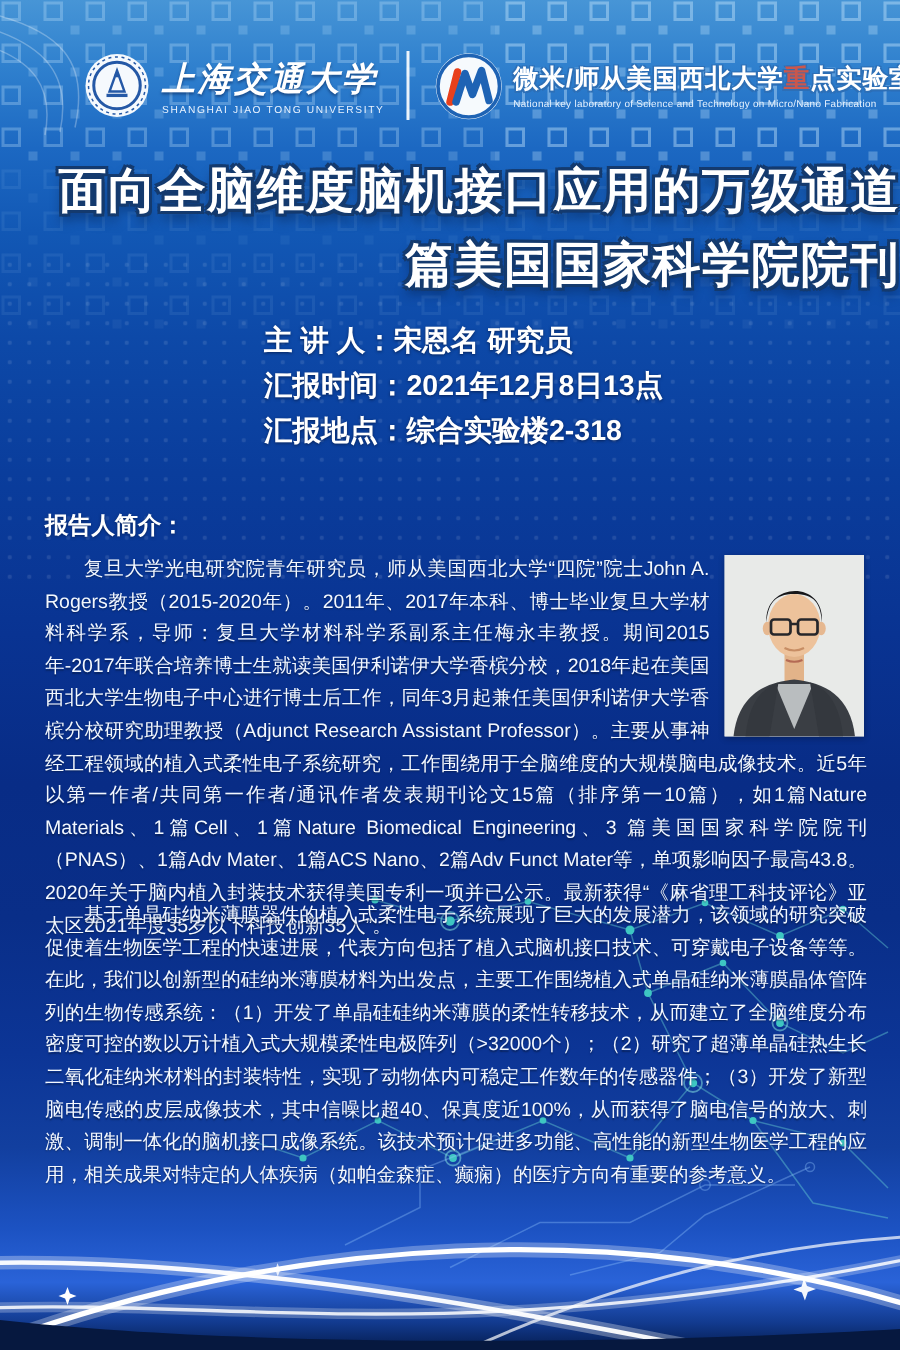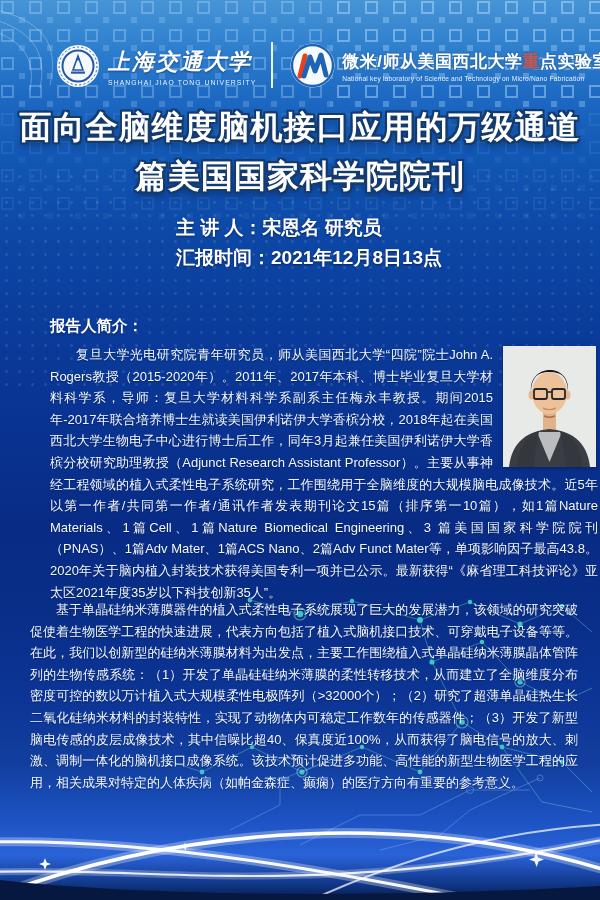--- a/index.html
+++ b/index.html
@@ -13,51 +13,51 @@
       #2a63d8 95%,#123a8e 98%,#051c4e 100%);
   }
   .decor{position:absolute;inset:0;width:600px;height:900px;pointer-events:none;}
   .dotgrid{
     position:absolute;left:0;top:170px;width:600px;height:220px;
     background-image:radial-gradient(rgba(255,255,255,0.10) 1.2px,transparent 1.7px);
     background-size:13px 13px;pointer-events:none;
   }
   
   .header{position:absolute;top:26px;left:56px;right:14px;height:62px;
-    display:flex;align-items:flex-end;gap:9px;}
+    display:flex;align-items:center;gap:9px;}
   .uni{display:flex;align-items:center;gap:8px;}
   .uni-emblem{width:44px;height:44px;flex:0 0 auto;}
   .uni-zh{font-family:"DejaVu Serif",serif;font-style:italic;font-weight:bold;
     font-size:22px;letter-spacing:2px;white-space:nowrap;
     text-shadow:0 1px 2px rgba(10,40,90,.6);}
   .uni-en{font-size:6.8px;letter-spacing:1.1px;color:#e9f3ff;margin-top:2px;
     white-space:nowrap;}
   .divider{width:2px;height:46px;background:rgba(255,255,255,.9);margin:0 8px 0 6px;}
   .lab{display:flex;align-items:center;gap:7px;min-width:0;}
   .lab-emblem{width:45px;height:45px;flex:0 0 auto;}
   .lab-zh{font-size:17px;font-weight:bold;letter-spacing:.5px;white-space:nowrap;
     text-shadow:-1px -1px 0 #2d6fb6,1px -1px 0 #2d6fb6,-1px 1px 0 #2d6fb6,1px 1px 0 #2d6fb6;}
   .lab-zh .accent{color:#c9574d;}
   .lab-en{font-size:6.6px;color:#e6f2ff;letter-spacing:.2px;margin-top:2px;white-space:nowrap;}
   
-  .title-block{position:absolute;top:103px;left:0;width:600px;text-align:center;}
+  .title-block{position:absolute;top:103px;left:0;width:600px;text-align:right;}
   .title-line{
     font-size:32px;font-weight:900;letter-spacing:1px;line-height:49px;color:#ffffff;
     text-shadow:
       -2px -2px 0 #143a6e, 2px -2px 0 #143a6e,-2px 2px 0 #143a6e, 2px 2px 0 #143a6e,
       -2px 0 0 #143a6e, 2px 0 0 #143a6e, 0 -2px 0 #143a6e, 0 2px 0 #143a6e,
       0 5px 7px rgba(4,20,55,.55);
   }
   
   .info-block{position:absolute;top:213px;left:160px;}
   .info-row{font-size:19px;font-weight:bold;line-height:30px;white-space:nowrap;
     text-shadow:0 1px 2px rgba(8,28,70,.8);margin-left:16px;}
   
   .section{position:absolute;left:30px;width:548px;}
-  .bio{top:316px;margin-left:20px;}
+  .bio{top:340px;}
   .abstract{top:599px;}
   .sec-heading{font-size:15.5px;font-weight:bold;margin-bottom:7px;
     text-shadow:0 1px 2px rgba(8,28,70,.7);}
   .body{margin:0;font-size:13px;line-height:21.6px;text-align:justify;
     text-indent:2em;color:#f3f8ff;text-shadow:0 1px 1px rgba(6,22,55,.55);}
   .photo{float:right;width:93px;height:121px;margin:2px 2px 6px 10px;
     background:#e9ebe9;box-shadow:0 1px 4px rgba(3,15,40,.45);}
   .photo svg{display:block;width:93px;height:121px;}
 </style>
 </head>
@@ -179,20 +179,21 @@
   </header>
 
   <div class="title-block">
     <div class="title-line">面向全脑维度脑机接口应用的万级通道</div>
     <div class="title-line">篇美国国家科学院院刊</div>
   </div>
 
   <div class="info-block">
     <div class="info-row"><span>主 讲 人：</span><span>宋恩名  研究员</span></div>
     <div class="info-row"><span>汇报时间：</span><span>2021年12月8日13点</span></div>
+    <div class="info-row"><span>汇报地点：</span><span>综合实验楼2-318</span></div>
   </div>
 
   <section class="section bio">
     <div class="sec-heading">报告人简介：</div>
     <div class="photo">
       <svg viewBox="0 0 93 121">
         <rect width="93" height="121" fill="#e8eae8"></rect>
         <rect x="40" y="66" width="13" height="18" fill="#e2b389"></rect>
         <path d="M6,121 C9,94 26,85 46.5,83 C67,85 84,94 87,121 Z" fill="#3a3e44"></path>
         <path d="M34,86 L46.5,116 L59,86 Z" fill="#b9bdbf"></path>

